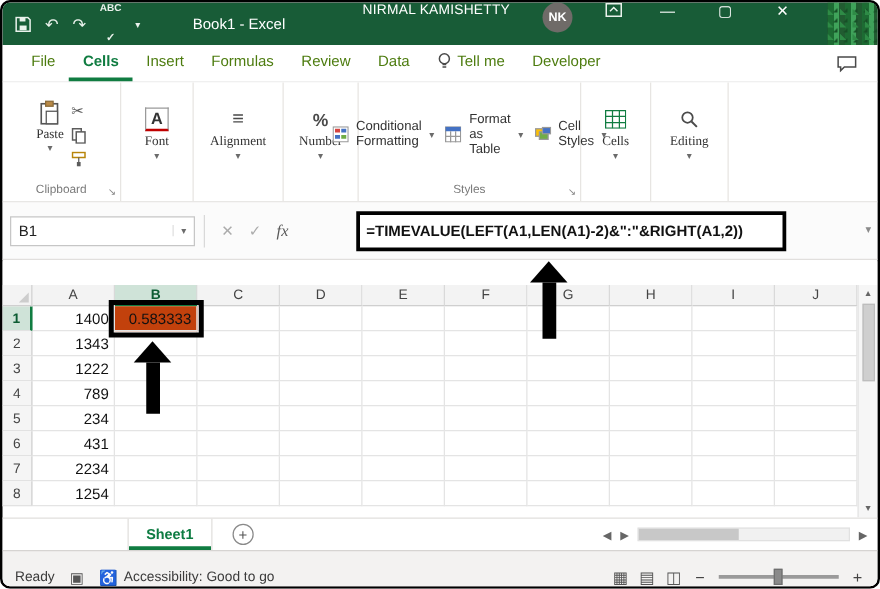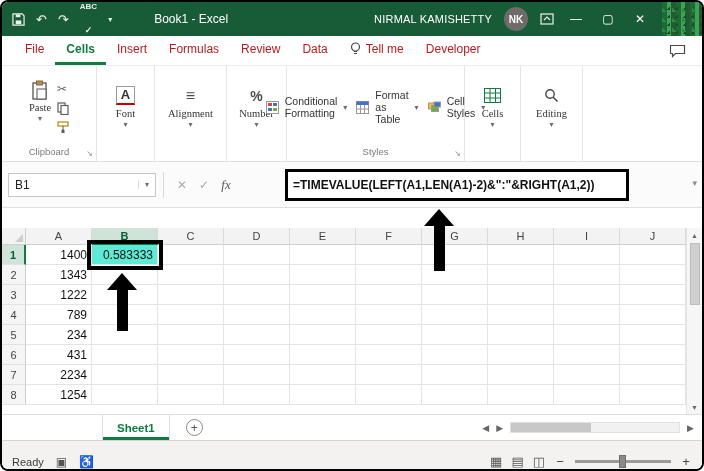--- a/index.html
+++ b/index.html
@@ -5,33 +5,33 @@
   * { margin:0; padding:0; box-sizing:border-box; font-family:"Liberation Sans", sans-serif; }
   html,body { background:#fff; }
   .window { position:relative; width:704px; height:471px; border:2px solid #000; border-radius:8px; overflow:hidden; background:#fff; }
 
   
   .titlebar { position:absolute; top:0; left:0; width:100%; height:34px; background:#185C37; color:#fff; display:flex; align-items:center; padding:0 0 0 10px; }
   .qat { display:flex; align-items:center; gap:11px; font-size:13px; color:#eaf2ec; }
   .qat .spell { display:flex; flex-direction:column; align-items:center; line-height:1; font-size:8px; font-weight:700;gap:16px; }
   .qat .spell .chk { font-size:9px; margin-top:-1px; }
   .win-title { font-size:12px; margin-left:42px; white-space:nowrap; }
-  .tb-right { margin-left:auto; display:flex; align-items:center; gap:12px; }
+  .tb-right { margin-left:auto; display:flex; gap:26px; }
   .user-name { font-size:11px; letter-spacing:.2px; }
   .avatar { width:24px; height:24px; border-radius:50%; background:#6f6b68; color:#fff; font-size:10px; font-weight:700; display:flex; align-items:center; justify-content:center; }
   .winbtn { font-size:12px; color:#fff; width:20px; text-align:center; }
   .mosaic { width:40px; height:34px; background:
       linear-gradient(45deg, #2e8b46 25%, transparent 25%) 0 0/10px 10px,
       linear-gradient(-45deg, #174f27 25%, transparent 25%) 0 0/8px 8px,
       repeating-linear-gradient(90deg,#1d6b33 0 5px,#3fa25a 5px 9px,#215c31 9px 14px);
   }
 
   
   .tabrow { position:absolute; top:34px; left:0; width:100%; height:30px; background:#fff; display:flex; align-items:stretch; padding-left:12px; border-bottom:1px solid #ececec; }
-  .tab { display:flex; align-items:center; gap:5px; padding:0 11px; font-size:12px; color:#b91c1c; border-bottom:3px solid transparent; }
+  .tab { display:flex; align-items:center; gap:5px; padding:0 11px; font-size:12px; color:#4d7c0f; border-bottom:3px solid transparent; }
   .tab.active { color:#107C41; font-weight:700; border-bottom-color:#107C41; }
   .comment-btn { margin-left:auto; margin-right:16px; display:flex; align-items:center; }
 
   
   .ribbon { position:absolute; top:64px; left:0; width:100%; height:96px; background:#fff; display:flex; border-bottom:1px solid #e1dfdd; }
   .rgroup { border-right:1px solid #e7e5e2; display:flex; flex-direction:column; padding-top:4px; position:relative; }
   .rcontent { flex:1; display:flex; align-items:center; justify-content:center; }
   .glabel { height:17px; font-size:9.5px; color:#7a7a7a; text-align:center; line-height:15px; }
   .launcher { position:absolute; right:3px; bottom:3px; font-size:8px; color:#8a8a8a; }
   .bigbtn { display:flex; flex-direction:column; align-items:center; gap:2px; }
@@ -62,21 +62,21 @@
   .sheet { position:absolute; top:226px; left:0; width:684px; background:#fff; }
   .hdr-row { display:flex; height:17px; }
   .corner { width:24px; background:#f3f3f3; border-right:1px solid #cfcfcf; border-bottom:1px solid #cfcfcf; position:relative; }
   .corner::after { content:""; position:absolute; right:2px; bottom:2px; border-left:8px solid transparent; border-bottom:8px solid #cdcdcd; }
   .chead { width:66px; background:#f3f3f3; border-right:1px solid #d9d9d9; border-bottom:1px solid #cfcfcf; display:flex; align-items:center; justify-content:center; font-size:11px; color:#444; }
   .chead.sel { background:#cfe3d8; border-bottom:2px solid #107C41; color:#0c5c32; font-weight:700; }
   .grow { display:flex; height:20px; }
   .rowhead { width:24px; background:#f5f5f5; border-right:1px solid #cfcfcf; border-bottom:1px solid #e2e2e2; display:flex; align-items:center; justify-content:center; font-size:11px; color:#444; }
   .rowhead.sel { background:#cfe3d8; border-right:2px solid #107C41; color:#0c5c32; font-weight:700; }
   .cell { width:66px; border-right:1px solid #e4e4e4; border-bottom:1px solid #e4e4e4; display:flex; align-items:center; justify-content:flex-end; padding:0 4px; font-size:12px; color:#111; }
-  .cell.anno { outline:4px solid #000; outline-offset:1px; background:#5eead4; position:relative; z-index:5; }
+  .cell.anno { outline:4px solid #000; outline-offset:1px; background:#c2410c; position:relative; z-index:5; }
 
   
   .vscroll { position:absolute; left:684px; top:226px; width:16px; height:186px; background:#f6f6f6; border-left:1px solid #e4e4e4; display:flex; flex-direction:column; align-items:center; }
   .vs-arrow { height:14px; display:flex; align-items:center; font-size:7px; color:#666; }
   .vs-thumb { width:10px; height:62px; background:#cfcfcf; border:1px solid #bdbdbd; margin-top:1px; }
   .vs-bottom { margin-top:auto; }
 
   
   .arrow { position:absolute; display:flex; flex-direction:column; align-items:center; z-index:60; }
   .arrow .head { width:0; height:0; border-left:15px solid transparent; border-right:15px solid transparent; border-bottom:17px solid #000; }
@@ -481,20 +481,21 @@
       </div>
       <span class="hs-arrow">▶</span>
     </div>
   </div>
 
   <div class="statusbar">
     <span>Ready</span>
     <span class="sb-icon">▣</span>
     <span class="sb-access">
       <span class="sb-icon">♿</span>
+      <span>Accessibility: Good to go</span>
     </span>
     <div class="sb-right">
       <span class="viewic">▦</span>
       <span class="viewic">▤</span>
       <span class="viewic">◫</span>
       <span class="zbtn">−</span>
       <div class="zoom-track">
         <div class="zoom-thumb"></div>
       </div>
       <span class="zbtn">+</span>

